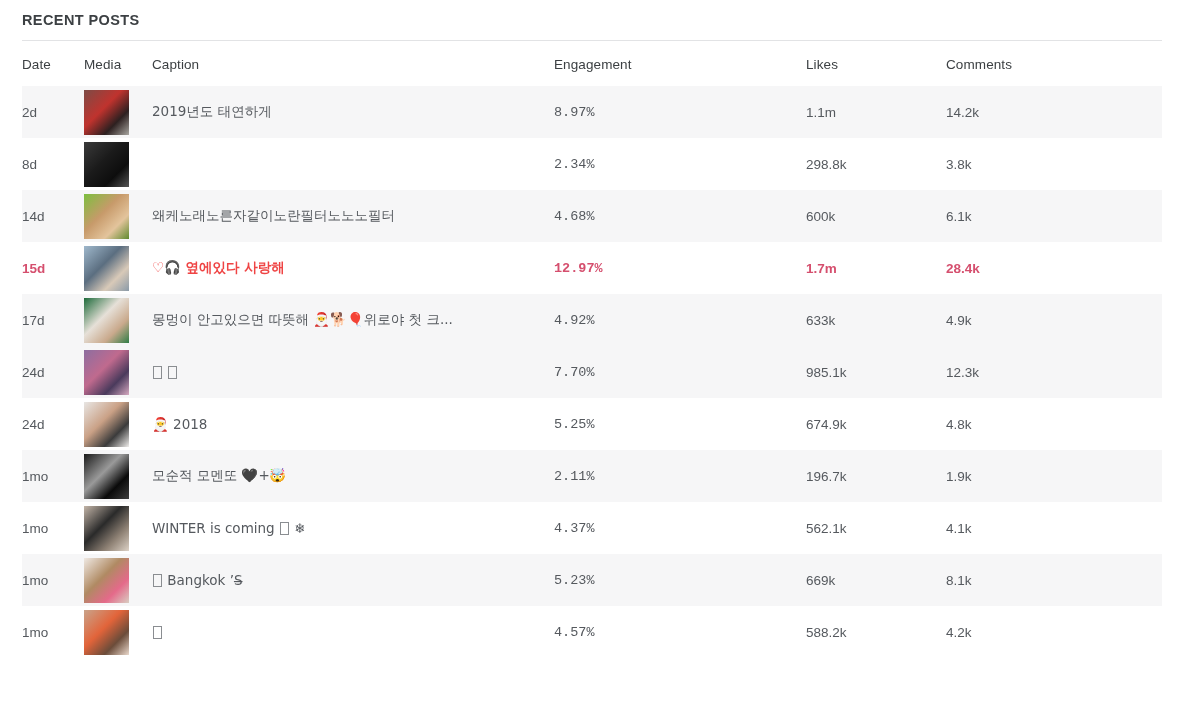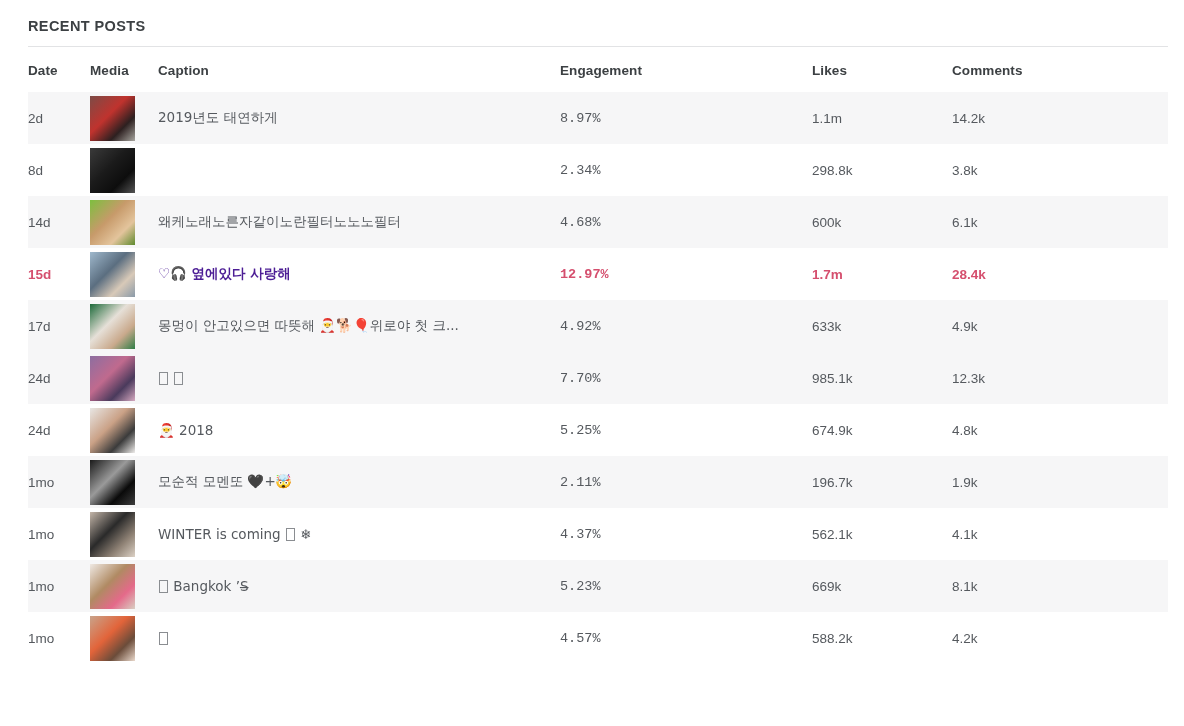--- a/index.html
+++ b/index.html
@@ -9,21 +9,21 @@
     width: 1184px;
     height: 726px;
     background: #ffffff;
     font-family: "Liberation Sans", "DejaVu Sans", sans-serif;
     overflow: hidden;
   }
 
   .panel {
     width: 963px;
     height: 726px;
-    padding: 6px;
+    padding: 0;
     background: #ffffff;
   }
 
   
   .section-head {
     padding: 10px 22px 0 22px;
   }
   .section-title {
     font-size: 14.5px;
     font-weight: bold;
@@ -46,21 +46,21 @@
     margin-top: 16px;
   }
   table.posts {
     width: 1140px;
     border-collapse: collapse;
     table-layout: fixed;
   }
   table.posts thead th {
     text-align: left;
     font-size: 13.5px;
-    font-weight: bold;
+    font-weight: normal;
     color: #3c4043;
     padding: 0 0 14px 0;
     vertical-align: bottom;
     letter-spacing: 0.1px;
     white-space: nowrap;
   }
 
   col.c-date    { width: 62px; }
   col.c-media   { width: 68px; }
   col.c-caption { width: 402px; }
@@ -181,21 +181,21 @@
             <td class="likes">600k</td>
             <td class="comm">6.1k</td>
           </tr>
           <tr class=" highlight">
             <td class="date" style="color: rgb(213, 79, 110); font-weight: bold;">15d</td>
             <td class="media" style="color: rgb(213, 79, 110); font-weight: bold;">
               <span class="thumb">
                 <span class="ph" style="background:linear-gradient(135deg,#9fb8cc 0%,#5b6e80 42%,#d8c9b8 72%,#8a9aa8 100%)"></span>
               </span>
             </td>
-            <td class="caption" style="color: #4c1d95; font-weight: bold;"><span class="cap-emoji">♡🎧 옆에있다 사랑해</span></td>
+            <td class="caption" style="color: #ef4444; font-weight: bold;"><span class="cap-emoji">♡🎧 옆에있다 사랑해</span></td>
             <td class="eng" style="color: rgb(213, 79, 110); font-weight: bold;">12.97%</td>
             <td class="likes" style="color: rgb(213, 79, 110); font-weight: bold;">1.7m</td>
             <td class="comm" style="color: rgb(213, 79, 110); font-weight: bold;">28.4k</td>
           </tr>
           <tr class="striped">
             <td class="date">17d</td>
             <td class="media">
               <span class="thumb">
                 <span class="ph" style="background:linear-gradient(135deg,#1d6a3a 0%,#e6e0d8 42%,#c9a98c 72%,#2f7d46 100%)"></span>
               </span>

